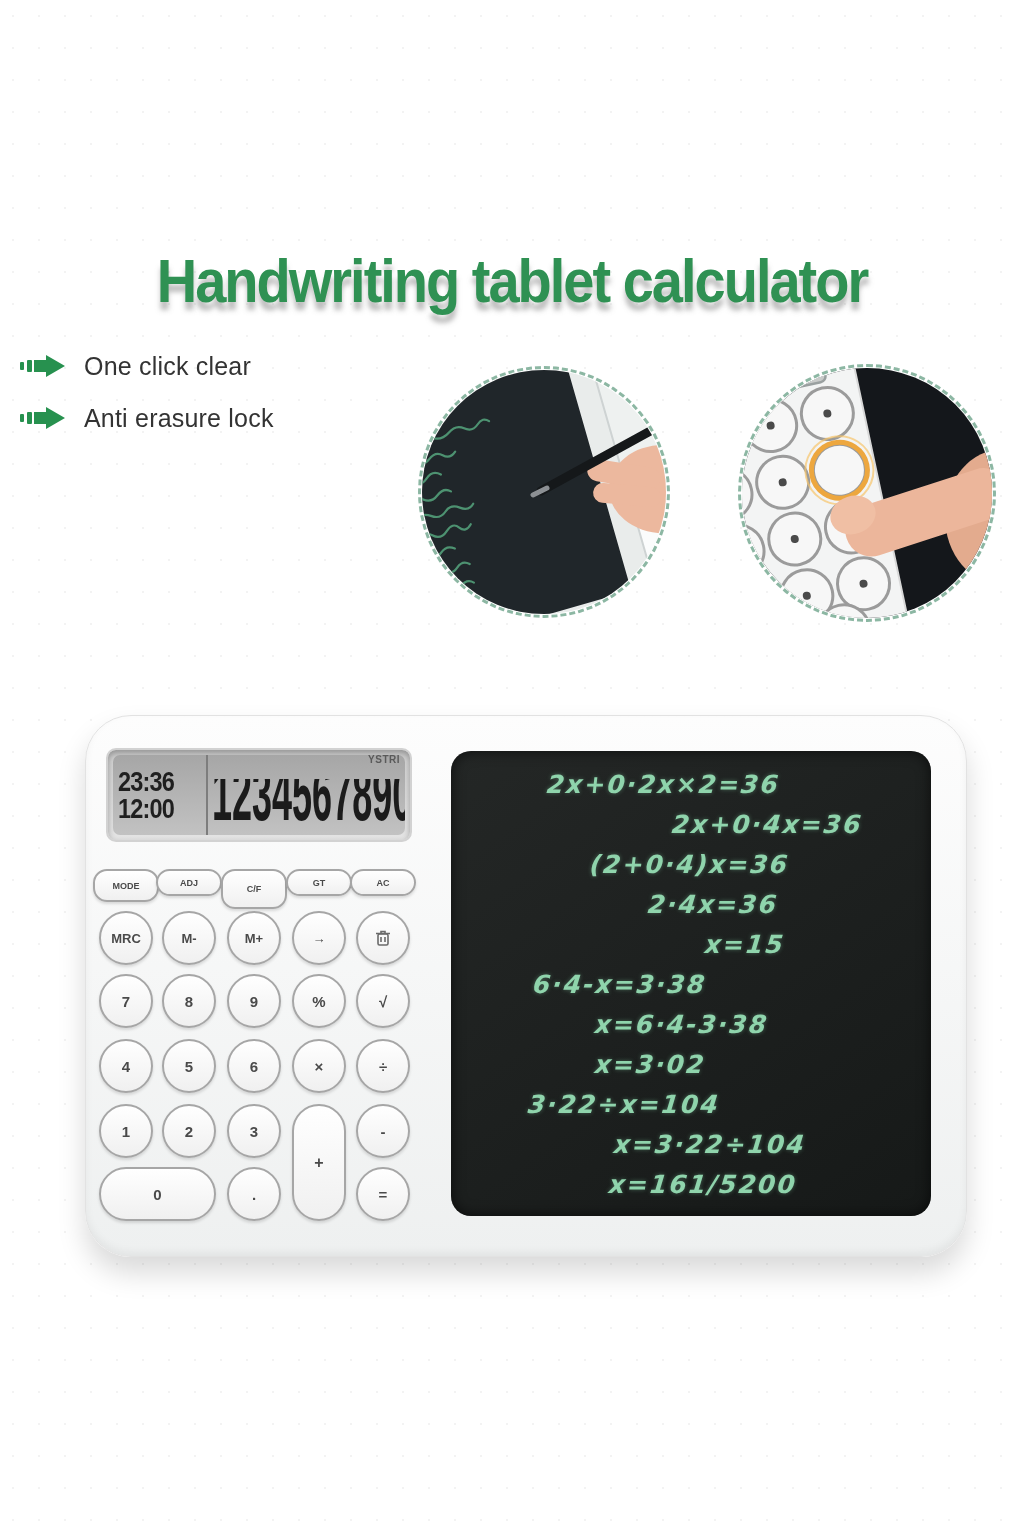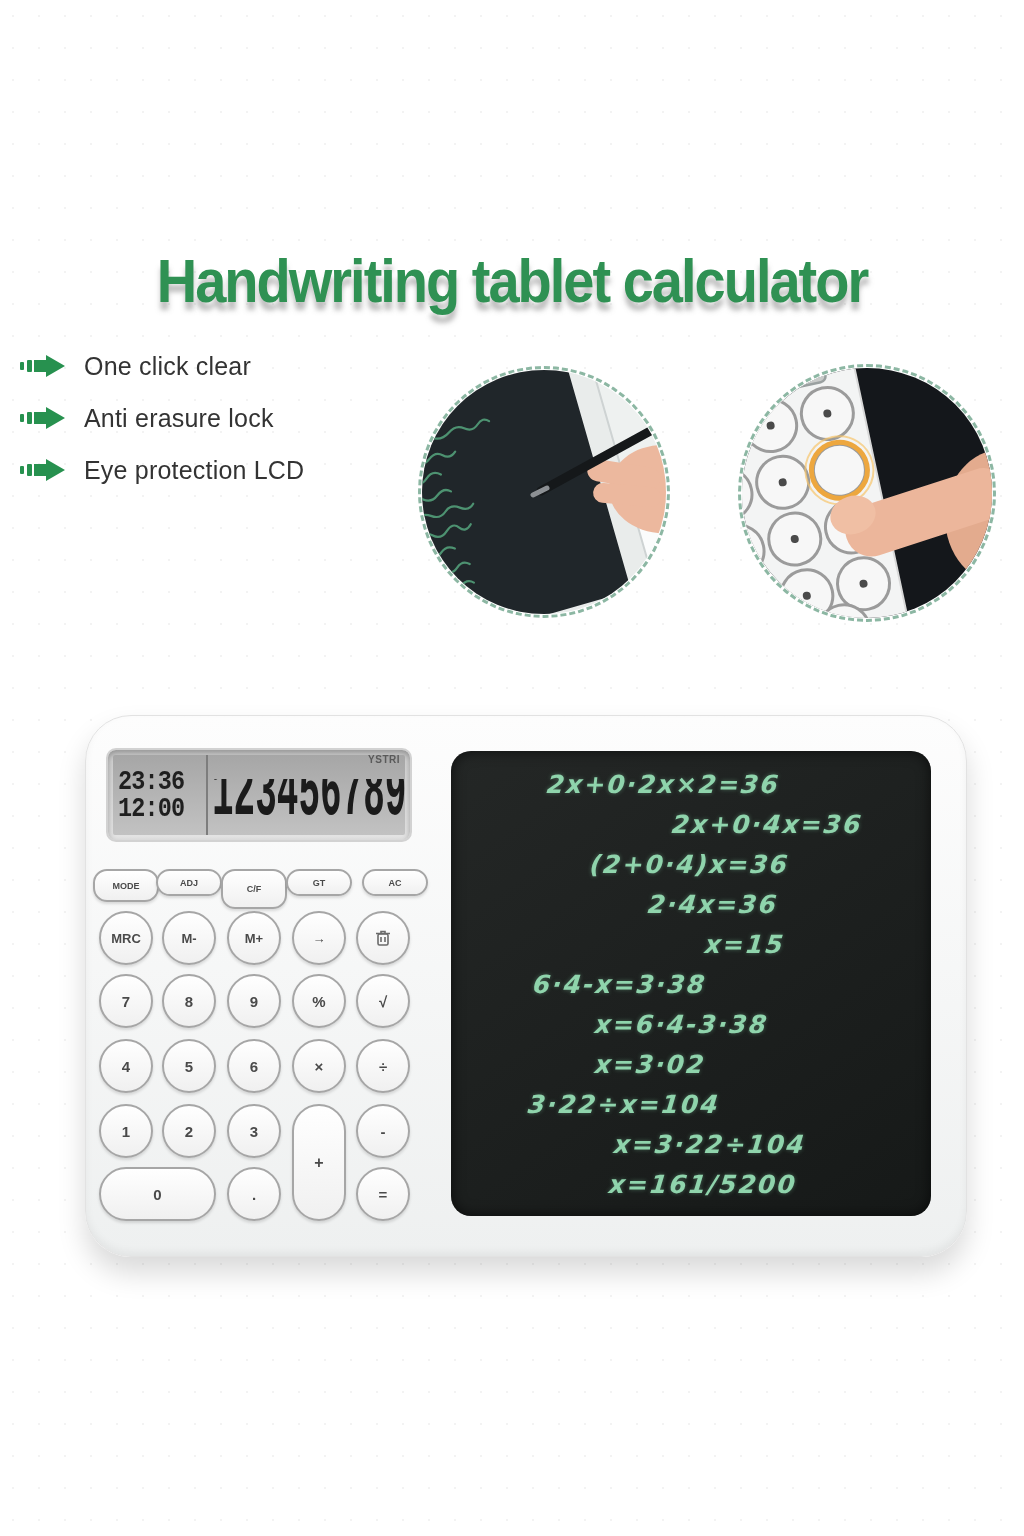--- a/index.html
+++ b/index.html
@@ -30,21 +30,21 @@
   .calculator{position:absolute;left:85px;top:715px;width:880px;height:540px;
               background:linear-gradient(180deg,#fdfdfd,#eef0f0);
               border:1px solid #e2e2e2;border-radius:46px;
               box-shadow:0 16px 28px rgba(0,0,0,0.15), inset 0 -4px 8px rgba(0,0,0,0.05);}
 
   .display{position:absolute;left:20px;top:32px;width:302px;height:90px;
            background:linear-gradient(180deg,#cfcfcf,#e4e4e4);
            border:2px solid #d2d2d2;border-radius:10px;
            box-shadow:inset 0 3px 6px rgba(0,0,0,0.3);}
   .screen{position:absolute;left:5px;top:5px;right:5px;bottom:5px;
-          background:linear-gradient(180deg,#a6a6a6,#c2c2c2);border-radius:2px;display:flex;overflow:hidden;font-family:Liberation Mono, monospace;}
+          background:linear-gradient(180deg,#a6a6a6,#c2c2c2);border-radius:7px;display:flex;overflow:hidden;}
   .clock{width:88px;border-right:2px solid #7d7d7d;display:flex;flex-direction:column;
          justify-content:center;padding-left:5px;color:#1f1f1f;font-weight:bold;}
   .clock .t{font-size:28px;line-height:27px;letter-spacing:-1px;transform:scaleX(0.84);transform-origin:left center;white-space:nowrap;}
   .digits{flex:1;display:flex;align-items:flex-end;overflow:hidden;padding-left:4px;margin-top:24px;}
   .digits span{font-size:72px;font-weight:bold;color:#1b1b1b;white-space:nowrap;
                transform:scale(0.50,1.06);transform-origin:left center;}
   .brand{position:absolute;right:10px;top:4px;font-size:10px;font-weight:bold;color:#5a5a5a;letter-spacing:0.5px;}
 
   .keypad{position:absolute;left:0;top:0;width:100%;height:100%;}
   .key{position:absolute;background:linear-gradient(180deg,#ffffff,#f0f0f0);
@@ -80,28 +80,20 @@
         </svg>
         <span class="lbl">One click clear</span>
       </li>
       <li>
         <svg class="arr" viewBox="0 0 46 28" fill="#27914f">
           <rect x="0" y="10" width="4" height="8" rx="1"></rect>
           <rect x="7" y="8" width="5" height="12" rx="1"></rect>
           <polygon points="14,8 26,8 26,3 45,14 26,25 26,20 14,20"></polygon>
         </svg>
         <span class="lbl">Anti erasure lock</span>
-      </li>
-      <li>
-        <svg class="arr" viewBox="0 0 46 28" fill="#27914f">
-          <rect x="0" y="10" width="4" height="8" rx="1"></rect>
-          <rect x="7" y="8" width="5" height="12" rx="1"></rect>
-          <polygon points="14,8 26,8 26,3 45,14 26,25 26,20 14,20"></polygon>
-        </svg>
-        <span class="lbl">Eye protection LCD</span>
       </li>
     </ul>
 
   <div class="photo" id="photo1">
     <svg viewBox="0 0 246 246">
       <defs>
           <clipPath id="c1">
             <circle cx="123" cy="123" r="122"></circle>
           </clipPath>
         </defs>
@@ -228,21 +220,21 @@
         </div>
       </div>
       <span class="brand">YSTRI</span>
     </div>
 
     <div class="keypad" id="keypad">
         <div class="key pill" style="left: 7px; top: 153px; width: 66px; height: 33px; font-size: 9px;">MODE</div>
         <div class="key pill" style="left: 70px; top: 153px; width: 66px; height: 27px; font-size: 9px; text-align: center;">ADJ</div>
         <div class="key pill" style="left: 135px; top: 153px; width: 66px; height: 40px; font-size: 9px;">C/F</div>
         <div class="key pill" style="left: 200px; top: 153px; width: 66px; height: 27px; font-size: 9px;">GT</div>
-        <div class="key pill" style="left: 264px; top: 153px; width: 66px; height: 27px; font-size: 9px; margin-left: 12px;">AC</div>
+        <div class="key pill" style="left: 264px; top: 153px; width: 66px; height: 27px; font-size: 9px;">AC</div>
         <div class="key circle" style="left: 13px; top: 195px; width: 54px; height: 54px; font-size: 13px;">MRC</div>
         <div class="key circle" style="left: 76px; top: 195px; width: 54px; height: 54px; font-size: 13px;">M-</div>
         <div class="key circle" style="left: 141px; top: 195px; width: 54px; height: 54px; font-size: 13px;">M+</div>
         <div class="key circle" style="left: 206px; top: 195px; width: 54px; height: 54px; font-size: 13px;">→</div>
         <div class="key circle" style="left: 270px; top: 195px; width: 54px; height: 54px; font-size: 13px;">
           <svg width="16" height="18" viewBox="0 0 16 18">
             <g fill="none" stroke="#6a6a6a" stroke-width="1.6">
               <rect x="3" y="5" width="10" height="11" rx="1.5"></rect>
               <path d="M1 4.5h14M6 4V2.5h4V4M6 8v5M10 8v5"></path>
             </g>

